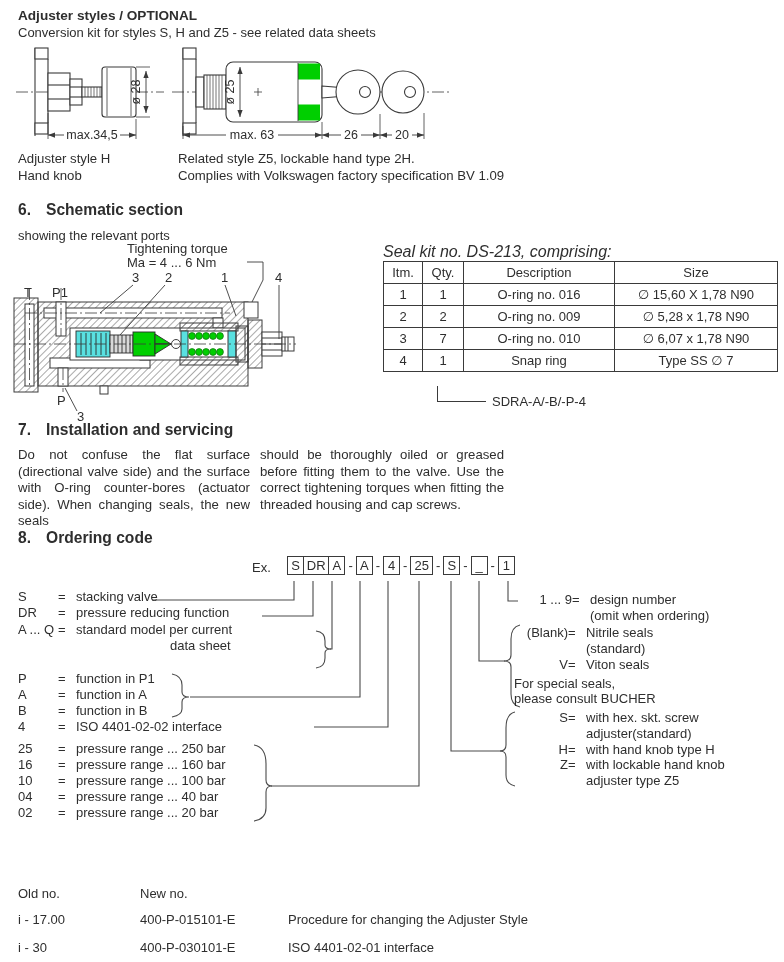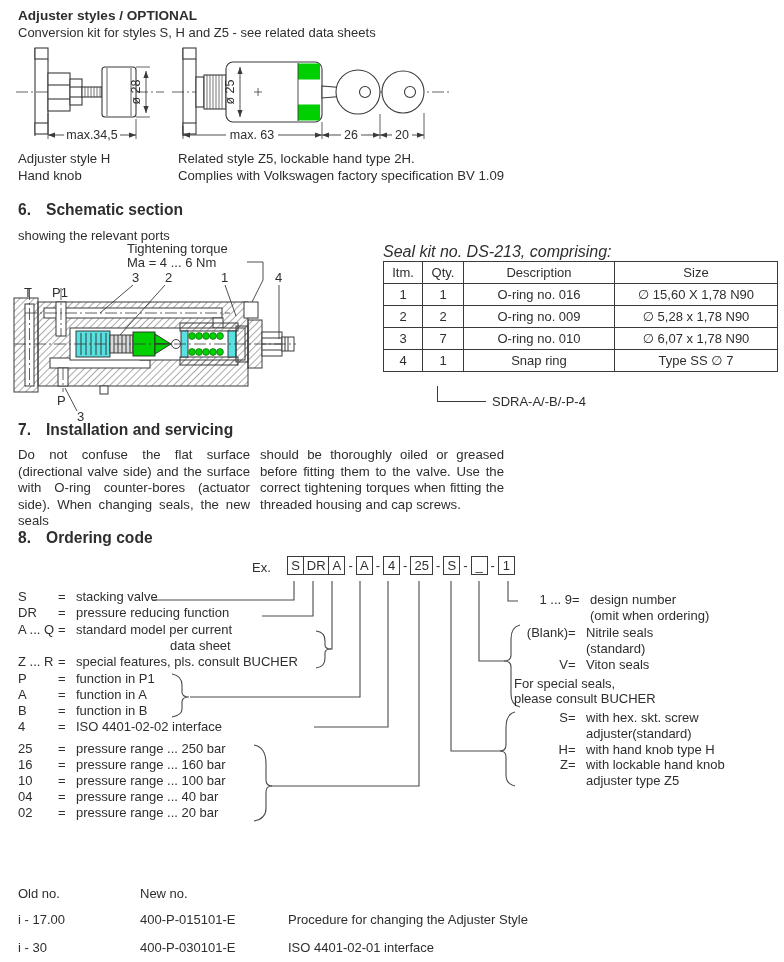--- a/index.html
+++ b/index.html
@@ -314,21 +314,20 @@
     <span class="oc-dash">-</span>
     <span class="oc-box">_</span>
     <span class="oc-dash">-</span>
     <span class="oc-box">1</span>
   </div>
 
   <div class="oc-row" style="left:18px;top:589px"><span class="oc-code">S</span><span class="oc-eq">=</span><span>stacking valve</span></div>
   <div class="oc-row" style="left:18px;top:605px"><span class="oc-code">DR</span><span class="oc-eq">=</span><span>pressure reducing function</span></div>
   <div class="oc-row" style="left:18px;top:622px"><span class="oc-code">A ... Q</span><span class="oc-eq">=</span><span>standard model per current</span></div>
   <div class="oc-row" style="left:170px;top:638px">data sheet</div>
-  <div class="oc-row" style="left:18px;top:654px"><span class="oc-code">Z ... R</span><span class="oc-eq">=</span><span>special features, pls. consult BUCHER</span></div>
   <div class="oc-row" style="left:18px;top:671px"><span class="oc-code">P</span><span class="oc-eq">=</span><span>function in P1</span></div>
   <div class="oc-row" style="left:18px;top:687px"><span class="oc-code">A</span><span class="oc-eq">=</span><span>function in A</span></div>
   <div class="oc-row" style="left:18px;top:703px"><span class="oc-code">B</span><span class="oc-eq">=</span><span>function in B</span></div>
   <div class="oc-row" style="left:18px;top:719px"><span class="oc-code">4</span><span class="oc-eq">=</span><span>ISO 4401-02-02 interface</span></div>
   <div class="oc-row" style="left:18px;top:741px"><span class="oc-code">25</span><span class="oc-eq">=</span><span>pressure range ... 250 bar</span></div>
   <div class="oc-row" style="left:18px;top:757px"><span class="oc-code">16</span><span class="oc-eq">=</span><span>pressure range ... 160 bar</span></div>
   <div class="oc-row" style="left:18px;top:773px"><span class="oc-code">10</span><span class="oc-eq">=</span><span>pressure range ... 100 bar</span></div>
   <div class="oc-row" style="left:18px;top:789px"><span class="oc-code">04</span><span class="oc-eq">=</span><span>pressure range ...  40 bar</span></div>
   <div class="oc-row" style="left:18px;top:805px"><span class="oc-code">02</span><span class="oc-eq">=</span><span>pressure range ...  20 bar</span></div>
 

